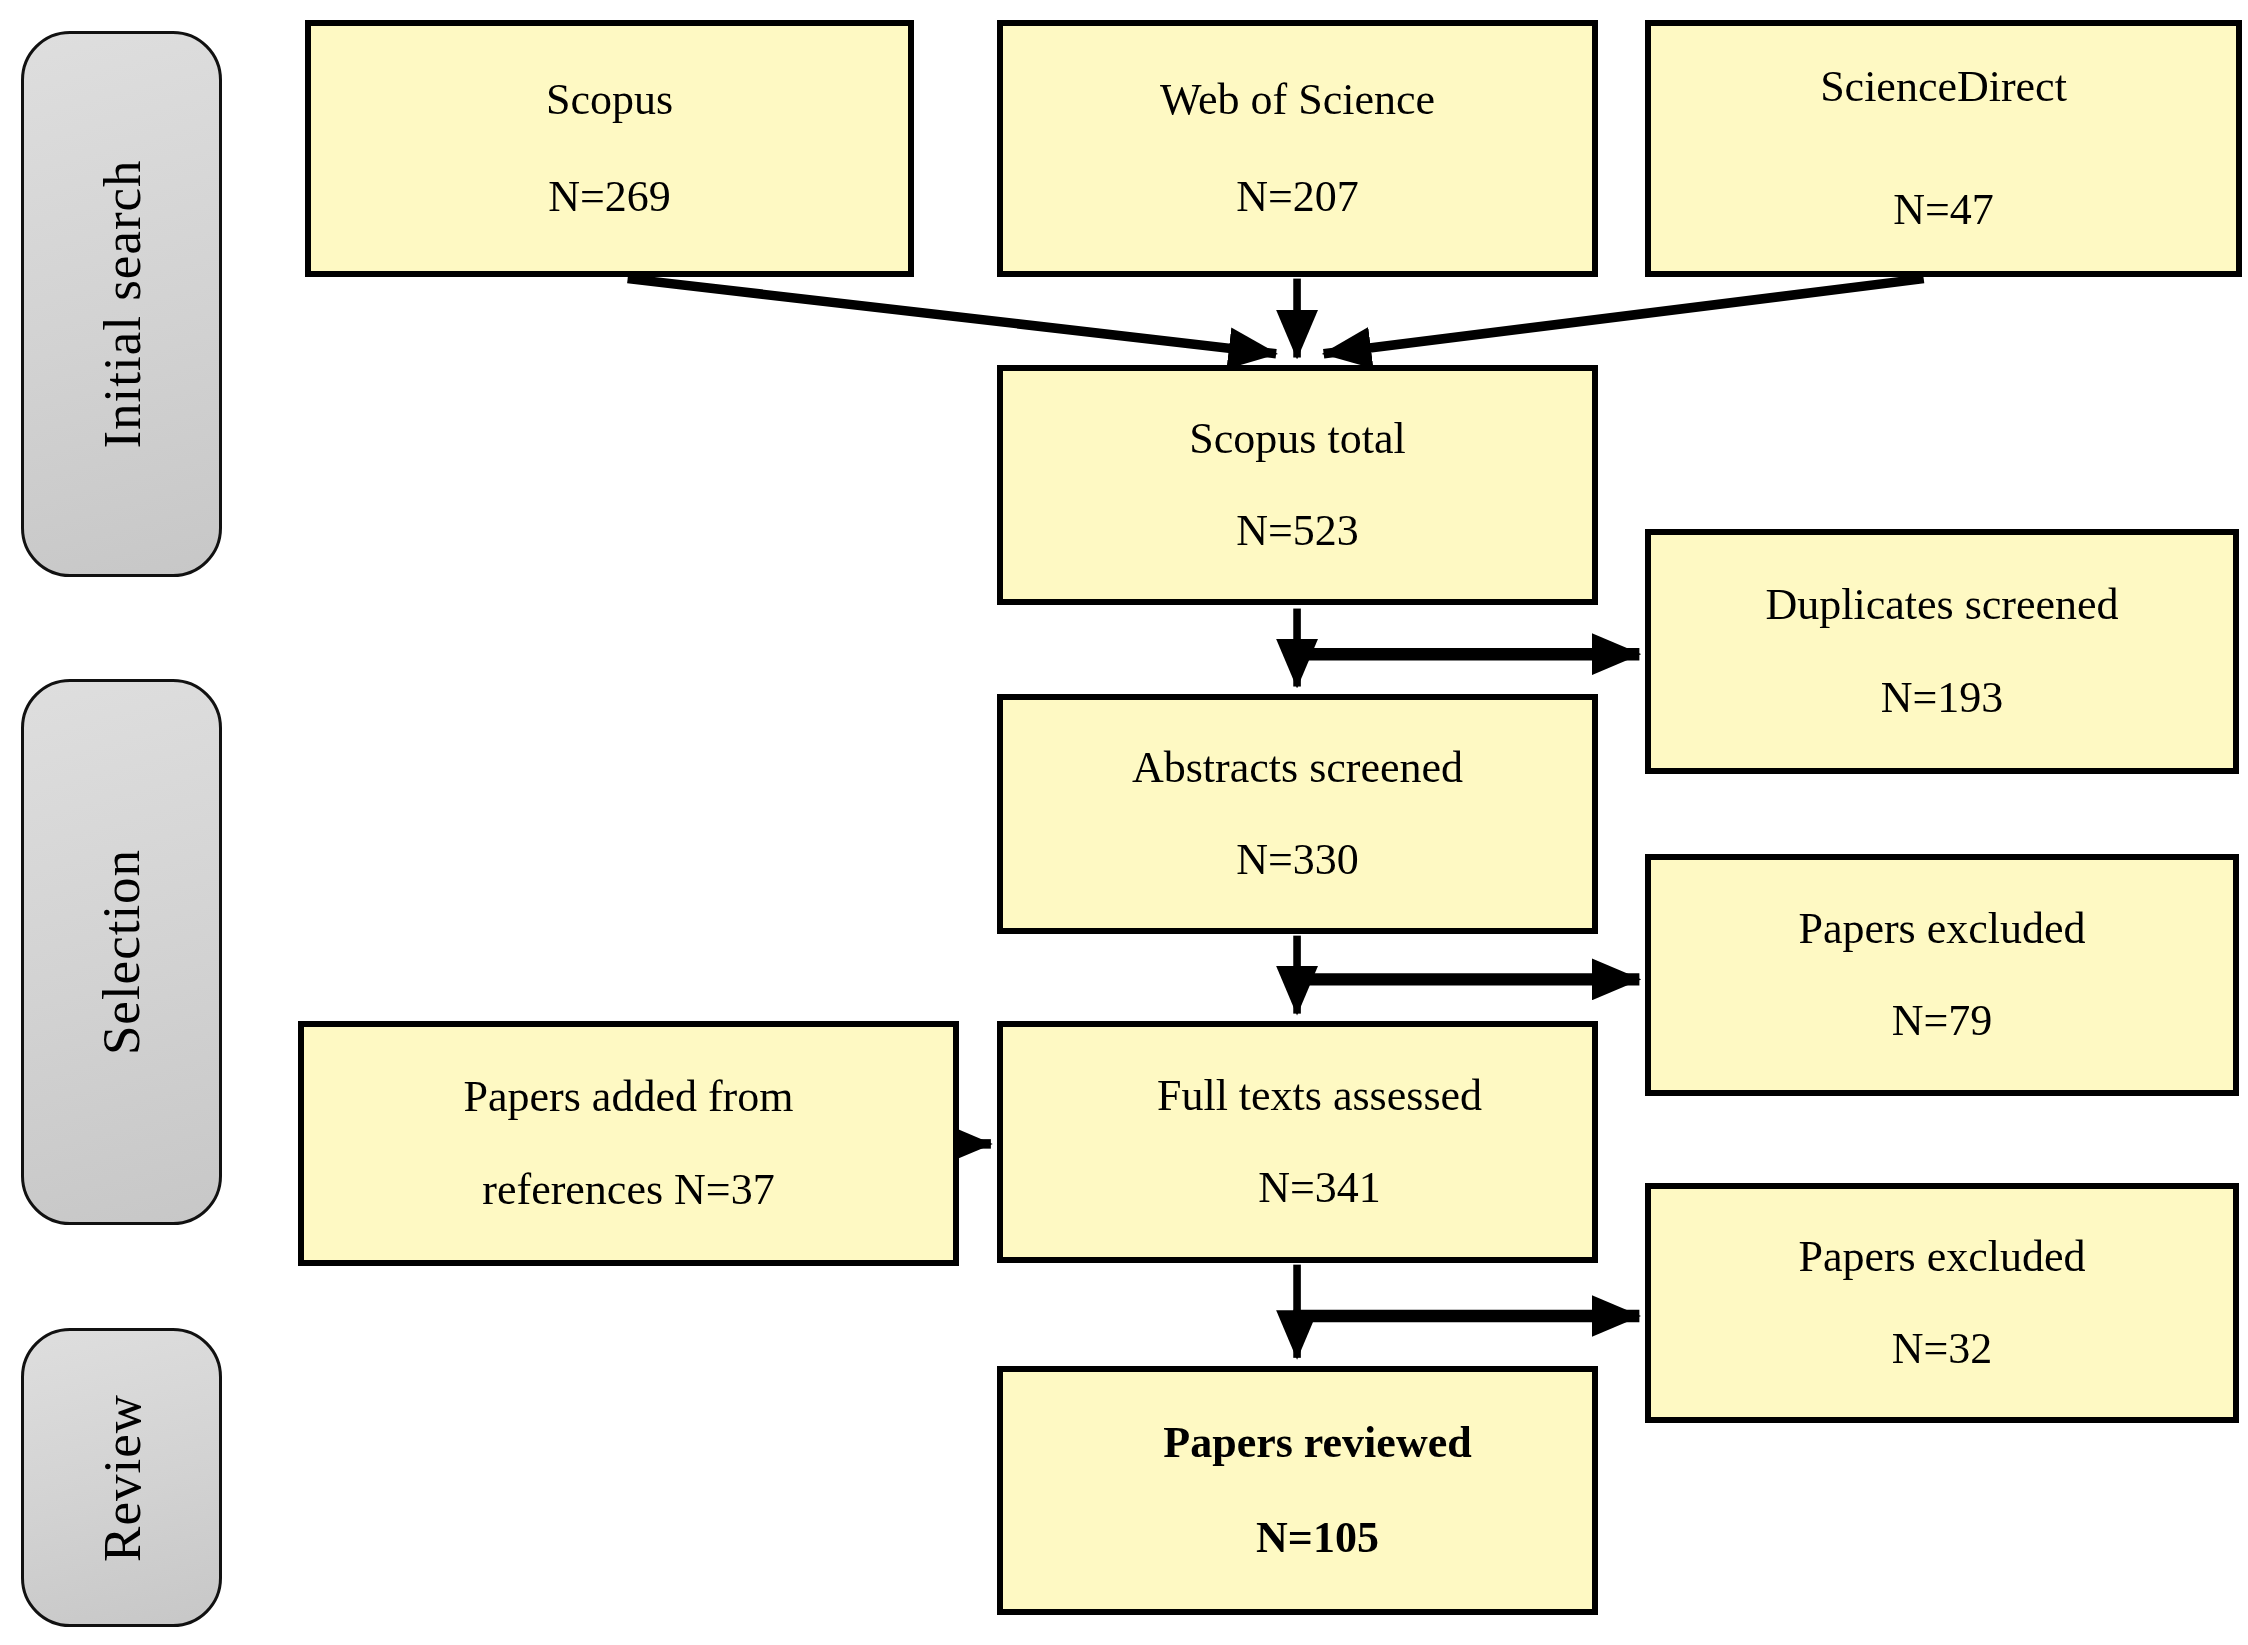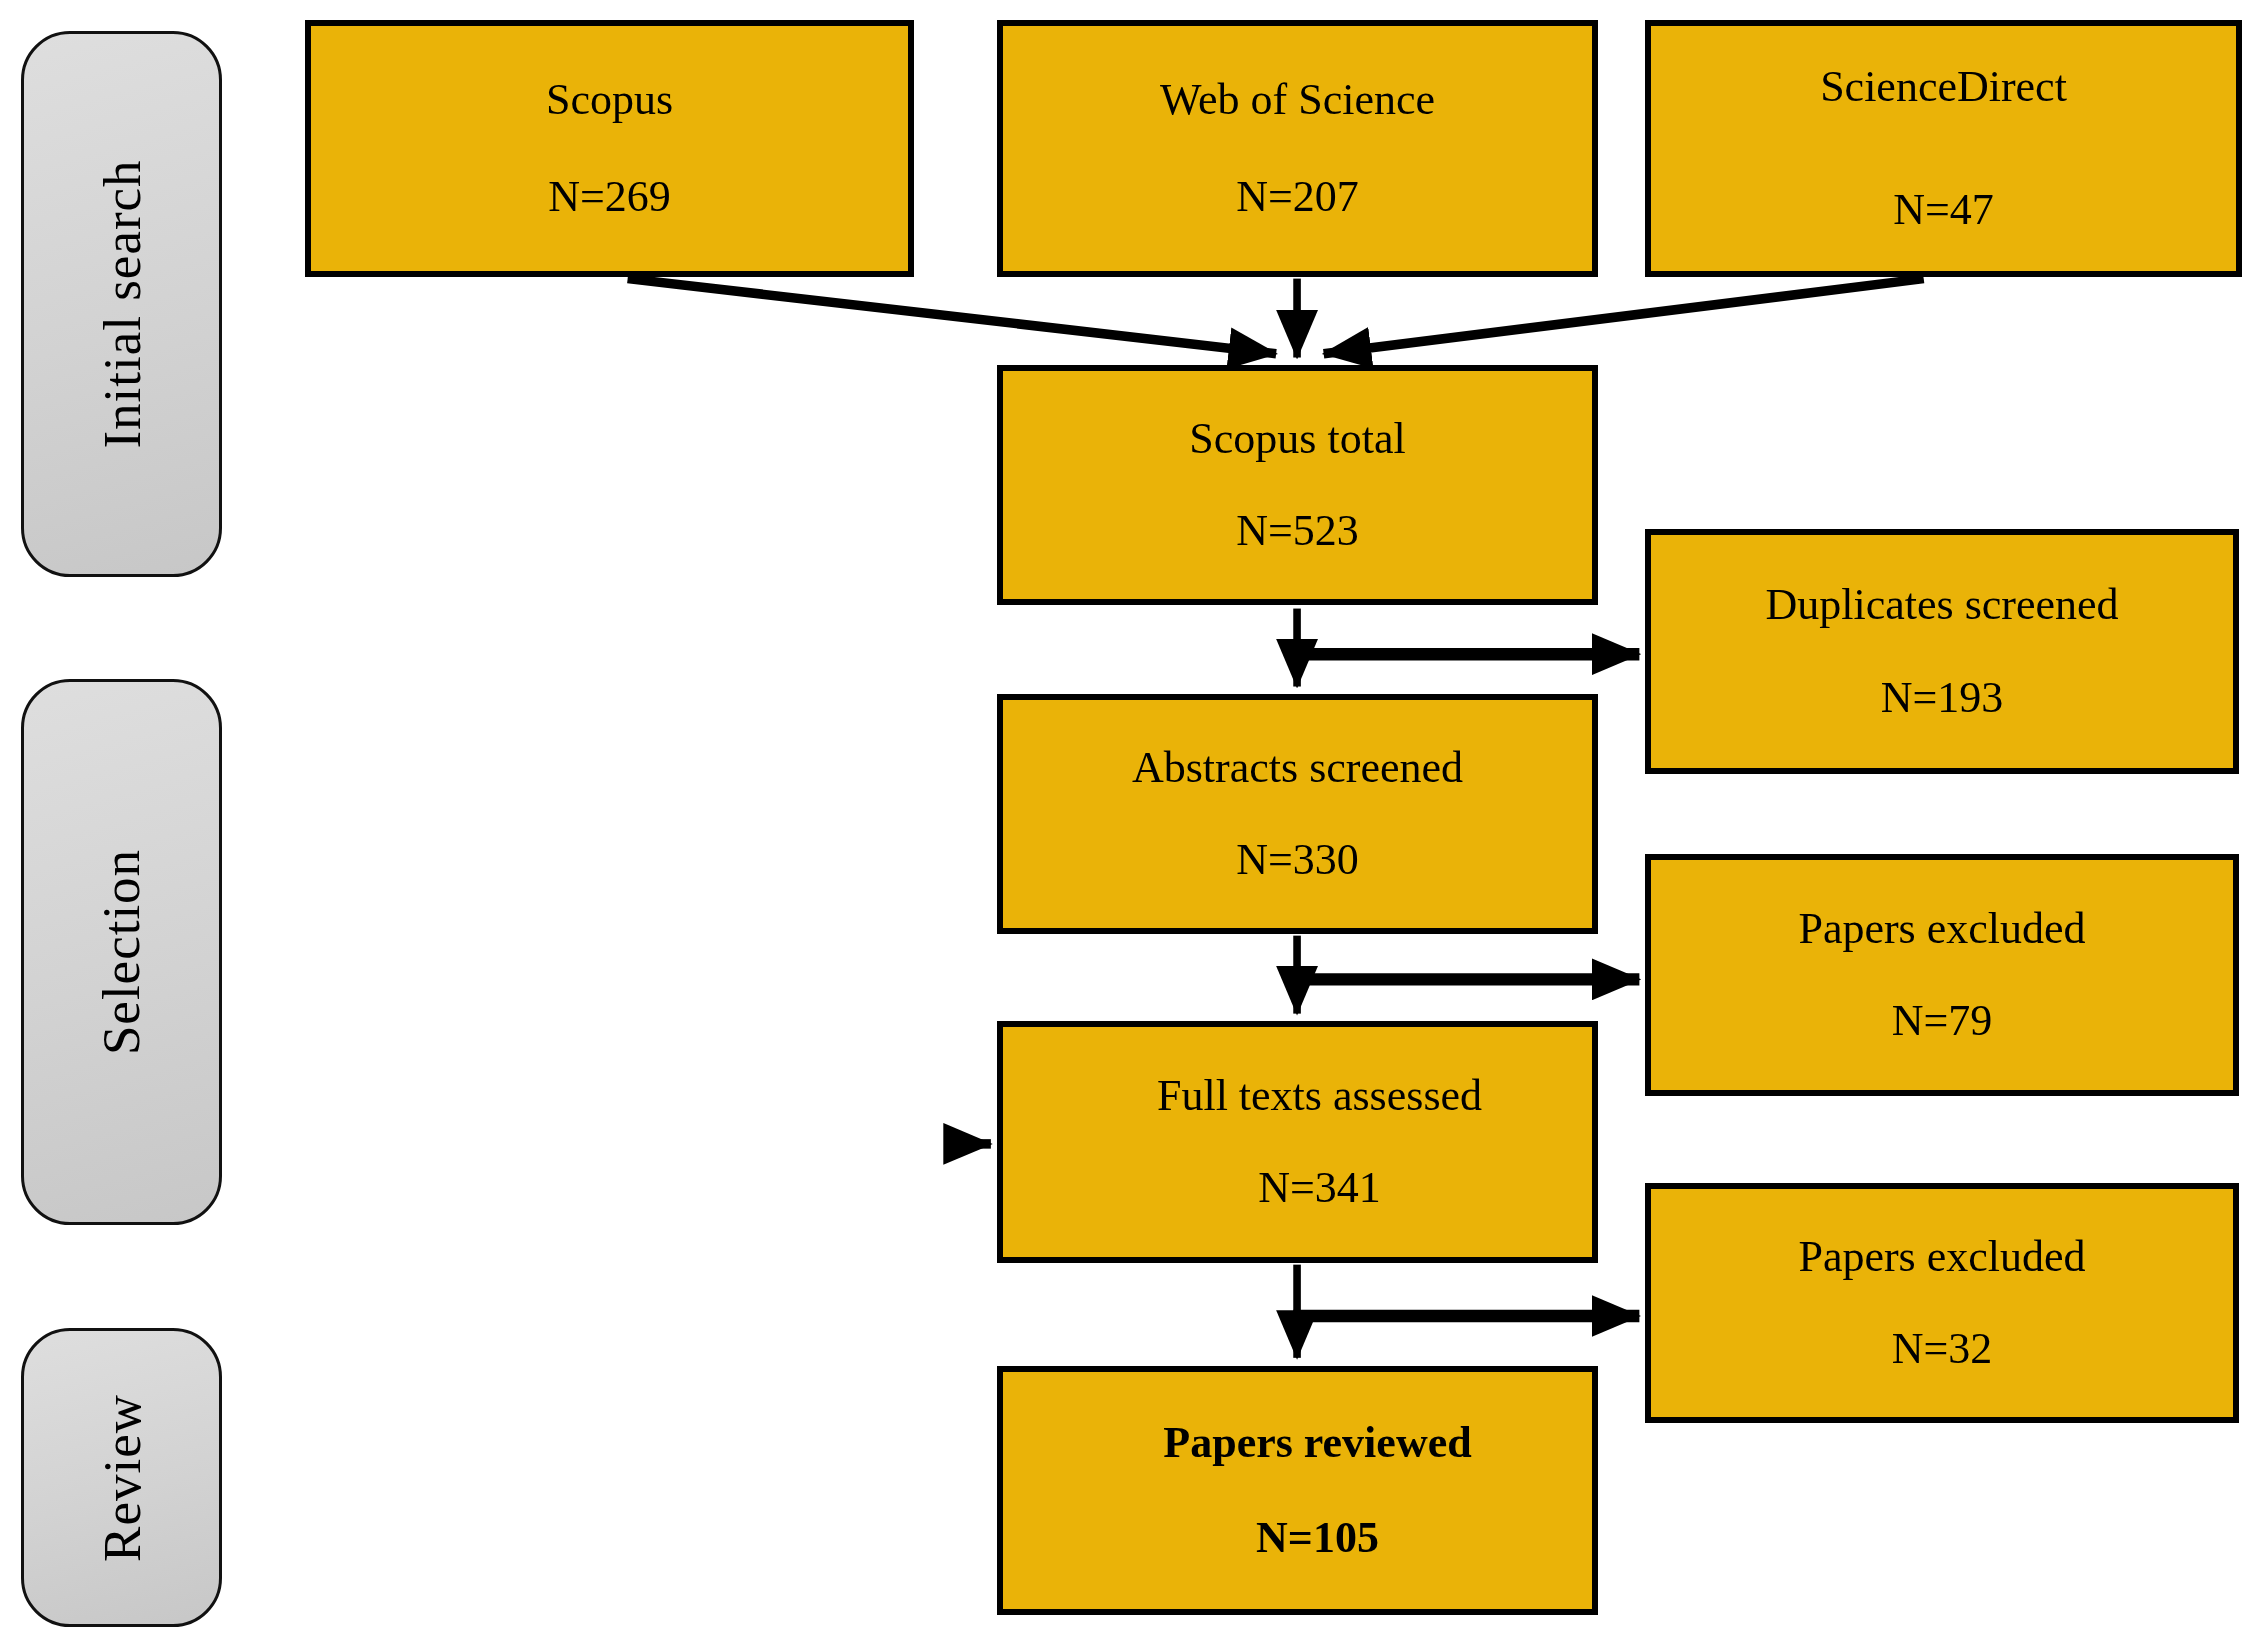--- a/index.html
+++ b/index.html
@@ -21,21 +21,21 @@
     position: absolute;
     left: 0;
     top: 0;
     width: 2248px;
     height: 1645px;
     z-index: 1;
   }
   .box {
     position: absolute;
     box-sizing: border-box;
-    background: #eab308;
+    background: #fef9c3;
     border: 6.7px solid #000000;
     display: flex;
     flex-direction: column;
     justify-content: space-evenly;
     align-items: center;
     text-align: center;
     z-index: 2;
   }
   .box-line {
     font-size: 44px;
@@ -126,20 +126,24 @@
   <div class="box" style="left:997px; top:694px; width:601px; height:240px;">
     <div class="box-line">Abstracts screened</div>
     <div class="box-line">N=330</div>
   </div>
 
   <div class="box" style="left:1645px; top:854px; width:594px; height:242px;">
     <div class="box-line">Papers excluded</div>
     <div class="box-line">N=79</div>
   </div>
 
+  <div class="box" style="left:298px; top:1021px; width:661px; height:245px;">
+    <div class="box-line">Papers added from</div>
+    <div class="box-line">references N=37</div>
+  </div>
 
   <div class="box" style="left:997px; top:1021px; width:601px; height:242px;padding-left:44px;">
     <div class="box-line">Full texts assessed</div>
     <div class="box-line">N=341</div>
   </div>
 
   <div class="box" style="left:1645px; top:1183px; width:594px; height:240px;">
     <div class="box-line">Papers excluded</div>
     <div class="box-line">N=32</div>
   </div>

